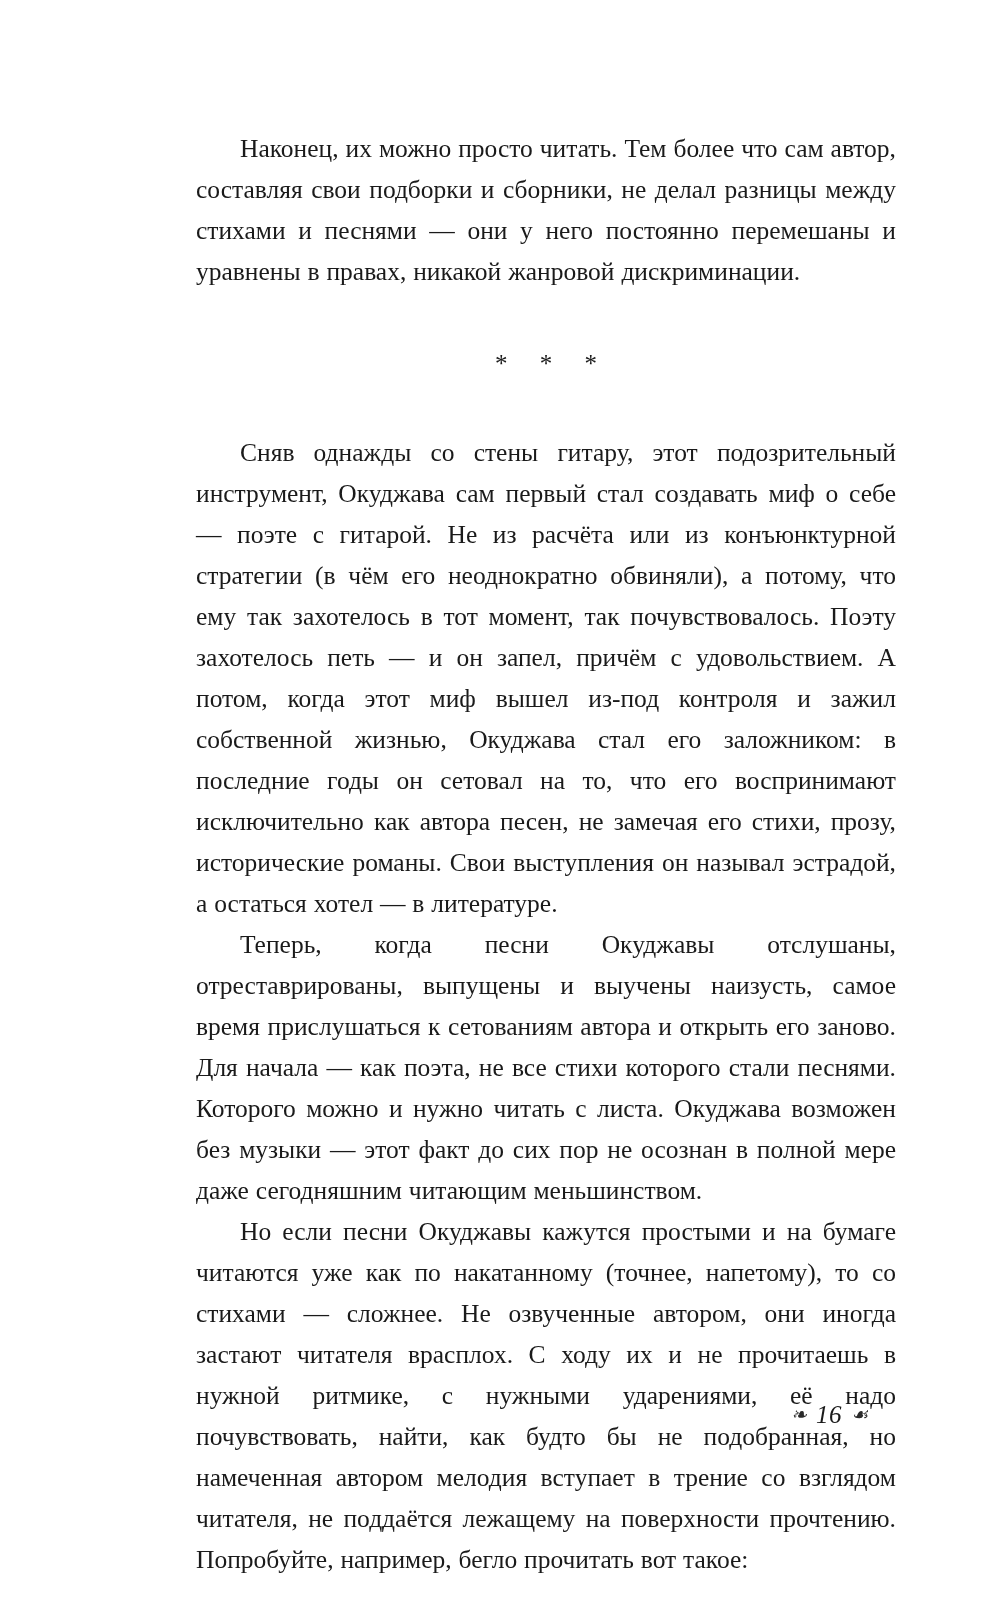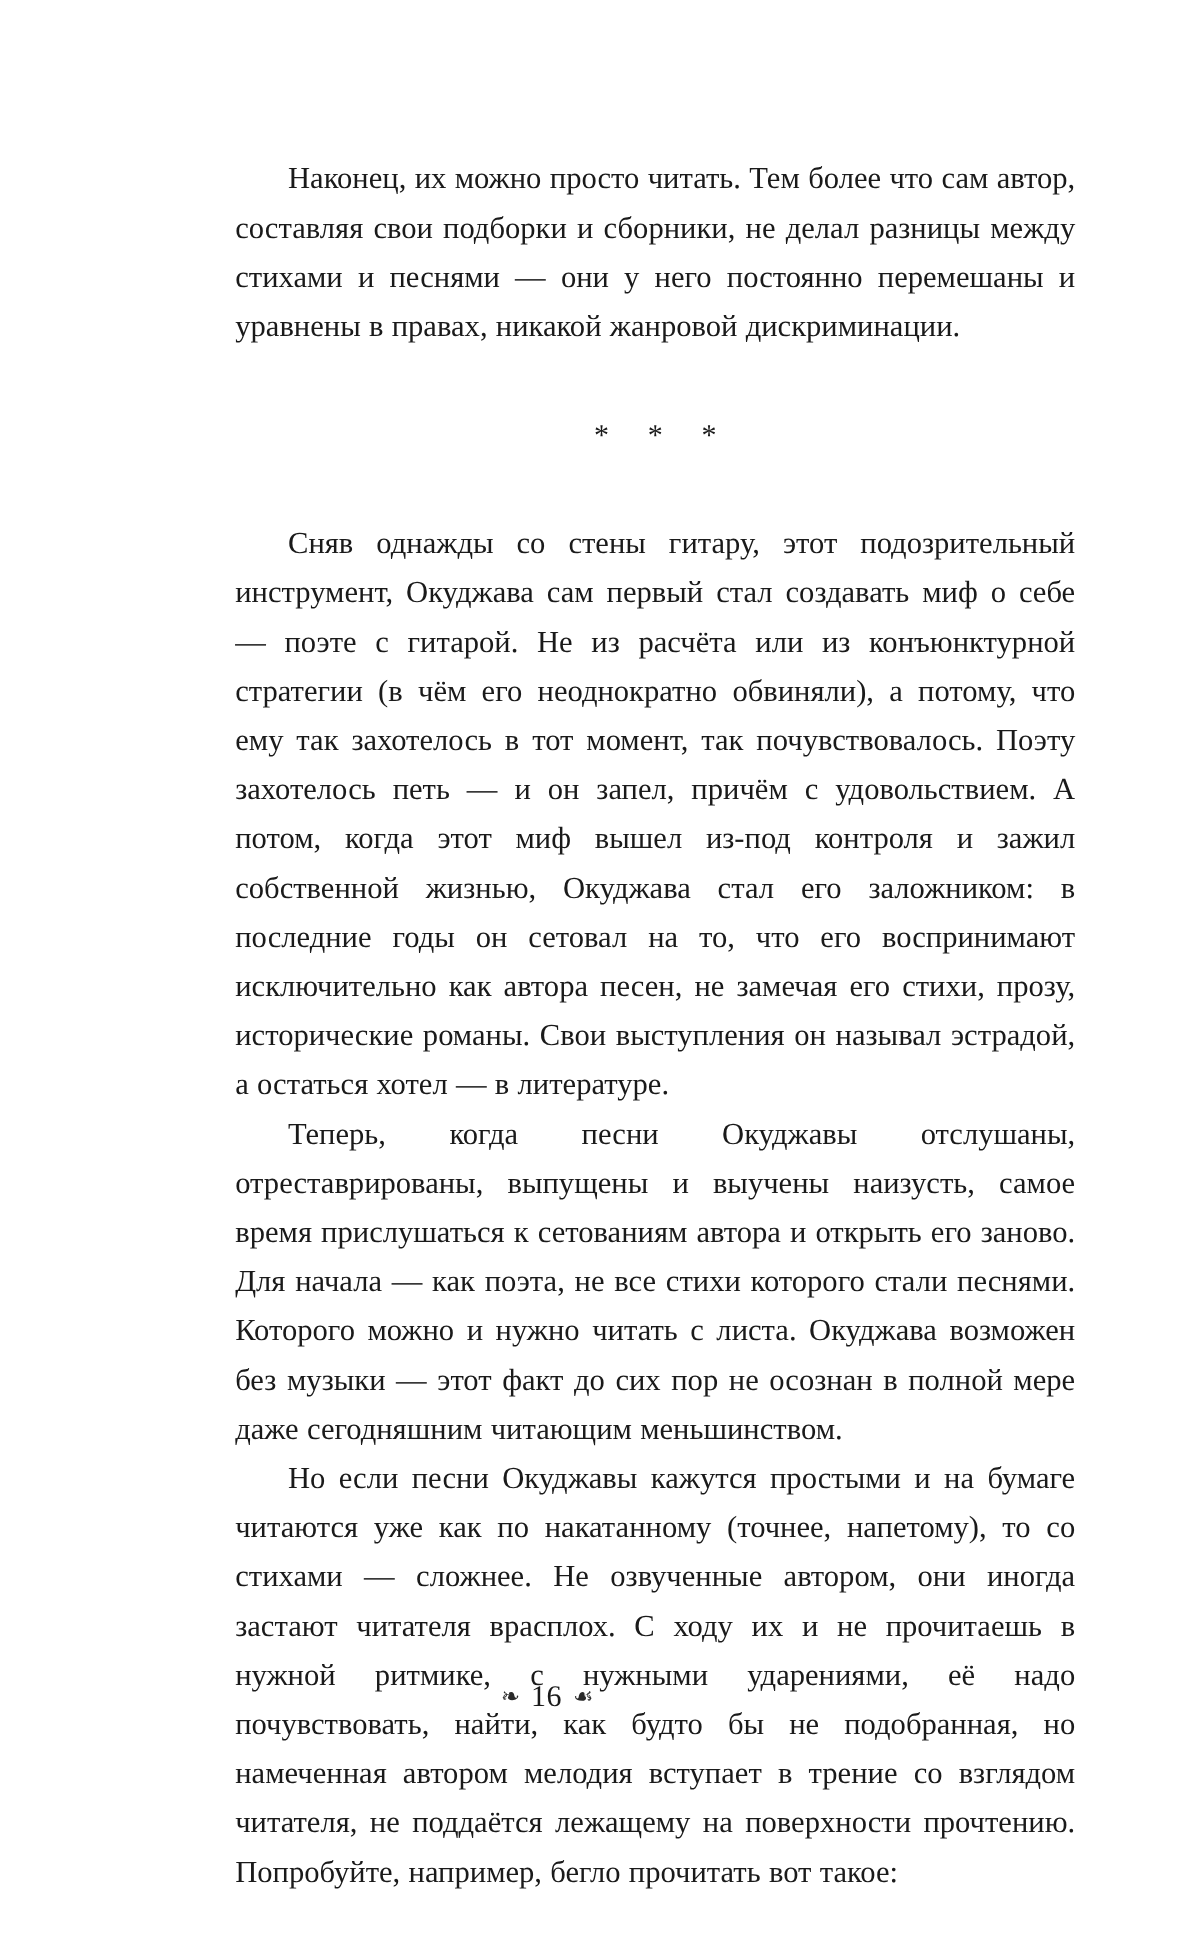--- a/index.html
+++ b/index.html
@@ -52,24 +52,25 @@
     color: #1a1a1a;
   }
   .spacer-after-divider {
     height: 48px;
   }
   .footer {
     position: absolute;
     left: 0;
     right: 0;
     bottom: 186px;
-    text-align: center;
+    text-align: right;
     font-size: 25px;
     line-height: 30px;
     color: #1a1a1a;
+    font-style: italic;
   }
   .footer .orn {
     font-size: 19px;
     vertical-align: 2px;
     color: #2a2a2a;
   }
   .footer .pgnum {
     margin: 0 9px;
     letter-spacing: 0.5px;
   }

